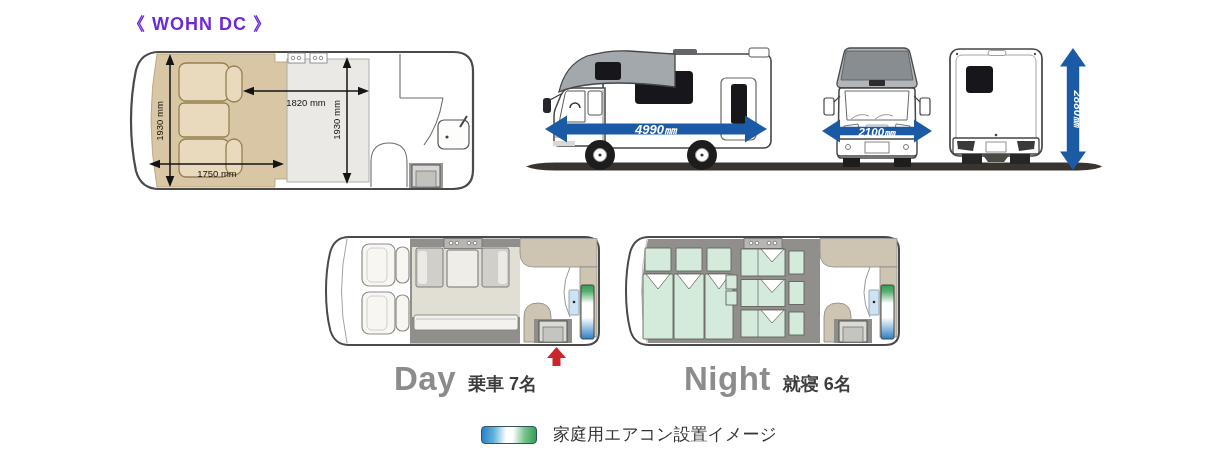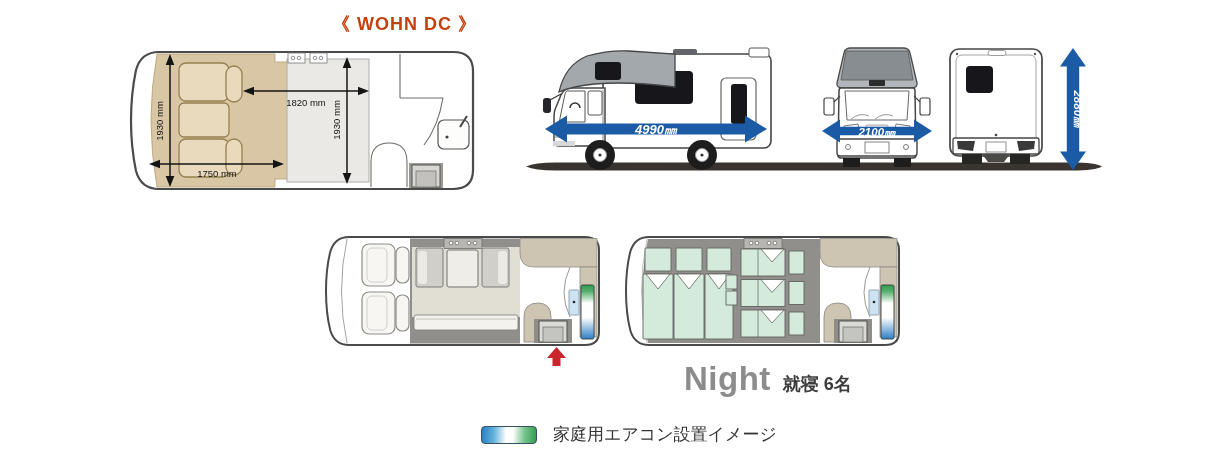--- a/index.html
+++ b/index.html
@@ -1,20 +1,20 @@
 <!DOCTYPE html>
 <html><head>
 <meta charset="utf-8">
 <style>
   html,body{margin:0;padding:0;background:#fff;}
   .stage{position:relative;width:1230px;height:462px;background:#fff;overflow:hidden;
          font-family:"Liberation Sans","DejaVu Sans",sans-serif;}
   .abs{position:absolute;}
-  .plan-title{left:127px;top:12px;width:350px;text-align:right;
-              font-size:18px;font-weight:600;letter-spacing:1px;color:#c2410c;}
+  .plan-title{left:127px;top:12px;width:350px;text-align:left;
+              font-size:18px;font-weight:600;letter-spacing:1px;color:#6d28d9;}
   .dim-label{font-size:9.5px;fill:#141414;}
   .blue-label{fill:#fff;font-weight:bold;font-style:italic;}
   .note-text{left:967px;top:186px;font-size:11.5px;color:#747474;}
   .caption{display:flex;align-items:baseline;gap:12px;}
   .caption .big{font-size:33px;font-weight:bold;color:#8c8c8c;letter-spacing:0.5px;}
   .caption .small{font-size:18px;font-weight:bold;color:#3c3c3c;}
   .day-caption{left:394px;top:360px;}
   .night-caption{left:684px;top:360px;}
   .legend{left:481px;top:423px;display:flex;align-items:center;gap:16px;}
   .legend-swatch{width:54px;height:16px;border-radius:4px;border:1px solid #35505f;
@@ -309,20 +309,24 @@
       <rect x="221" y="86" width="28" height="21" fill="#dadad6" stroke="#4f4f4b" stroke-width="1"></rect>
       <rect x="225" y="92" width="20" height="15" fill="#c4c4c0" stroke="#777773" stroke-width="0.8"></rect>
     </g>
     <g>
       <rect x="251" y="55" width="10" height="25" rx="1" fill="#cde3f2" stroke="#7d92a4" stroke-width="0.8"></rect>
       <circle cx="256" cy="67" r="1.3" fill="#222"></circle>
     </g>
     <rect x="263" y="50" width="13" height="54" rx="1.5" fill="url(#acNight)" stroke="#3c3c3c" stroke-width="0.9"></rect>
   </svg>
 
+  <div class="abs caption day-caption">
+    <span class="big">Day</span>
+    <span class="small">乗車 7名</span>
+  </div>
   <div class="abs caption night-caption">
     <span class="big">Night</span>
     <span class="small">就寝 6名</span>
   </div>
 
   <div class="abs legend">
     <span class="legend-swatch"></span>
     <span class="legend-label">家庭用エアコン設置イメージ</span>
   </div>
 

